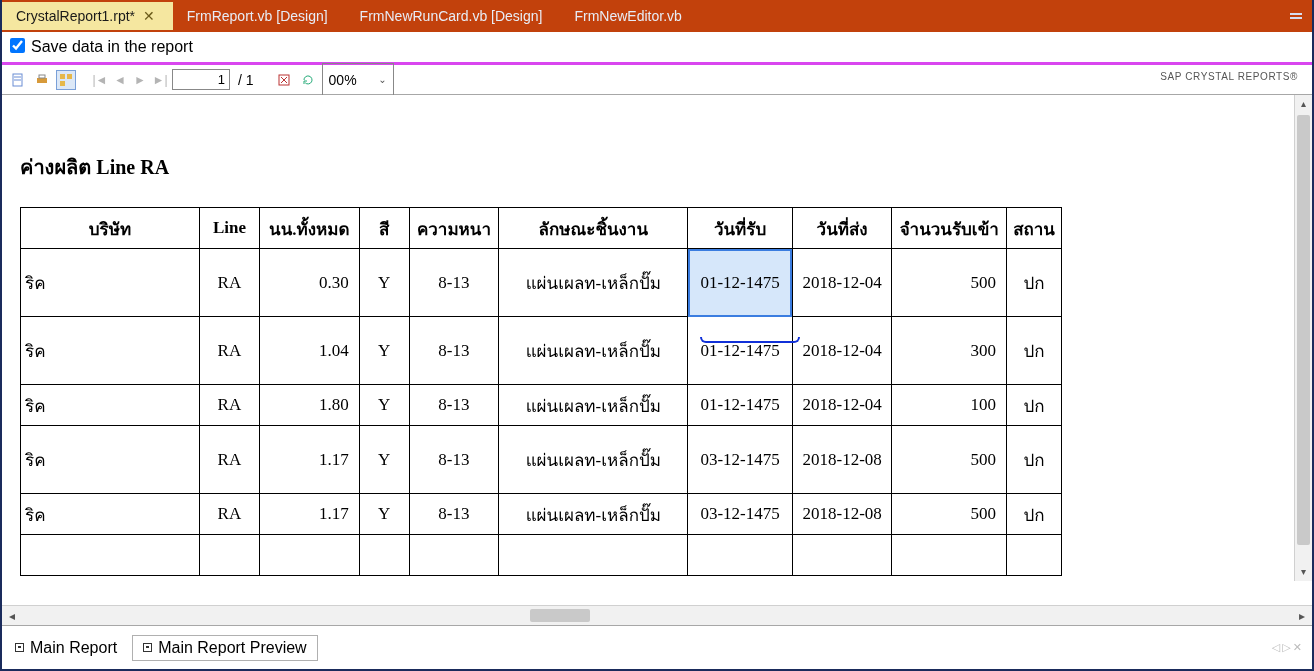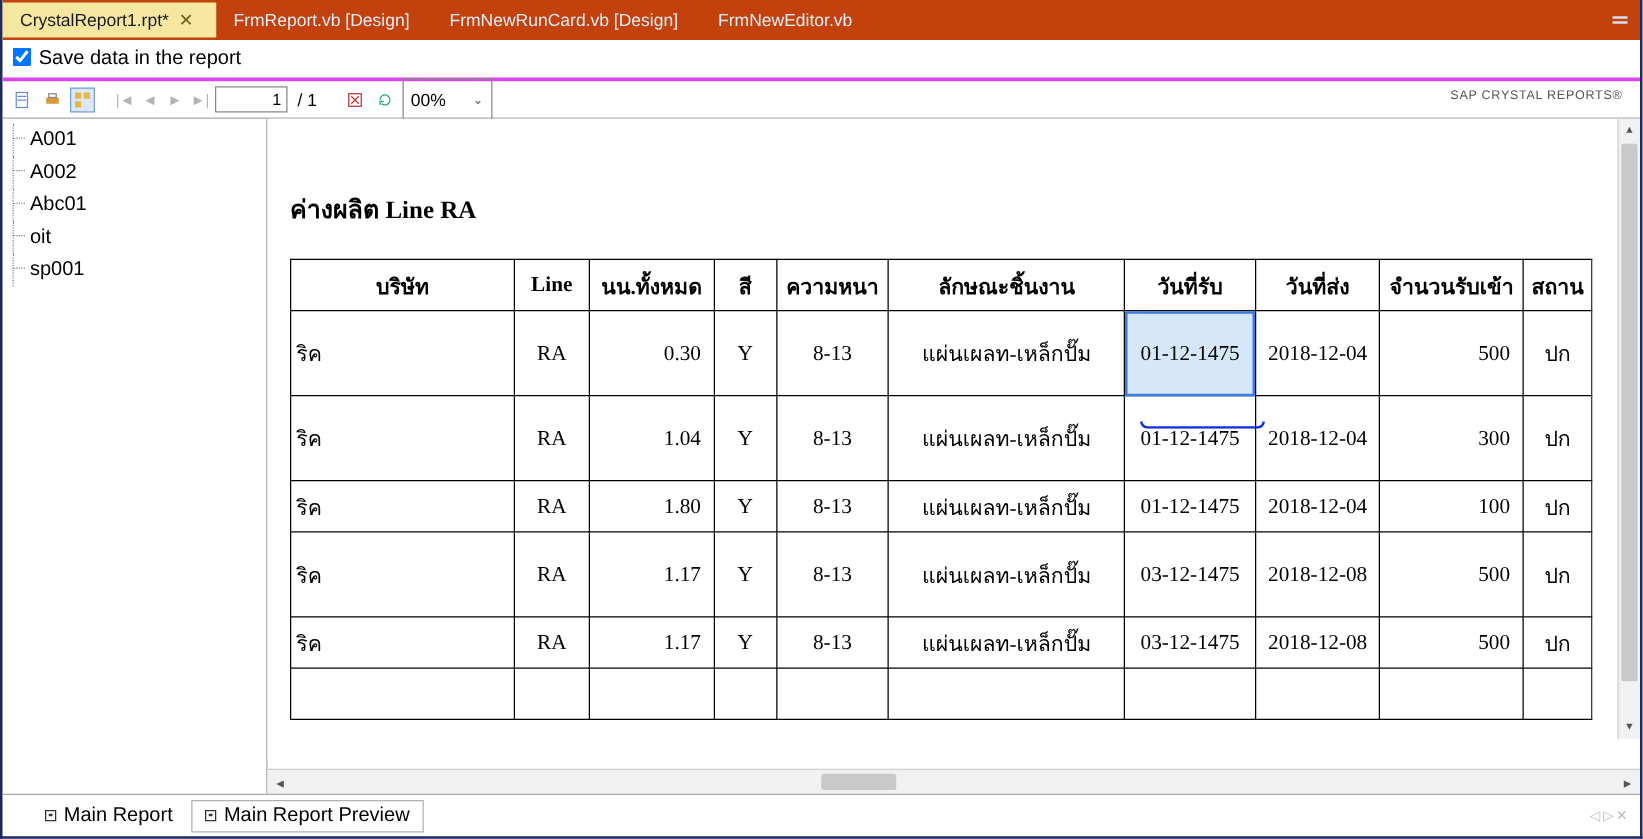--- a/index.html
+++ b/index.html
@@ -226,25 +226,25 @@
 .underline-blue {
   position: absolute;
   width: 100px; height: 6px;
   border: 2px solid #1030d8;
   border-top:none; border-radius: 0 0 40px 40px;
   pointer-events:none;
 }
 
 
 .bottomtabs {
-  height: 34px;
+  height: 44px;
   border-top: 1px solid #a7a7a7;
   display: flex;
   align-items: center;
-  padding: 4px 23px;
+  padding: 4px 2px;
   gap: 4px;
   font-size: 16px;
   position: relative;
 }
 .btab {
   border: 1px solid #b0b0b0;
   padding: 3px 10px;
   background: #fff;
   cursor: pointer;
   display:flex; align-items:center; gap:6px;
@@ -335,27 +335,20 @@
       </svg>
     </span>
   <span class="zoom-select">
     <span>00%</span>
     <span style="font-size:10px;color:#555">⌄</span>
   </span>
   <span class="brand">SAP CRYSTAL REPORTS®</span>
 </div>
 
 <div class="main">
-  <div class="tree">
-    <div class="tree-item"><span>A001</span></div>
-    <div class="tree-item"><span>A002</span></div>
-    <div class="tree-item"><span>Abc01</span></div>
-    <div class="tree-item"><span>oit</span></div>
-    <div class="tree-item"><span>sp001</span></div>
-  </div>
 
   <div class="viewer">
     <div class="page-area">
       <div class="report-page" style="position:relative">
         <div class="report-title">ค่างผลิต Line RA</div>
         <table class="rtable">
           <thead>
             <tr>
               <th style="width:180px">บริษัท</th>
               <th style="width:60px">Line</th>

